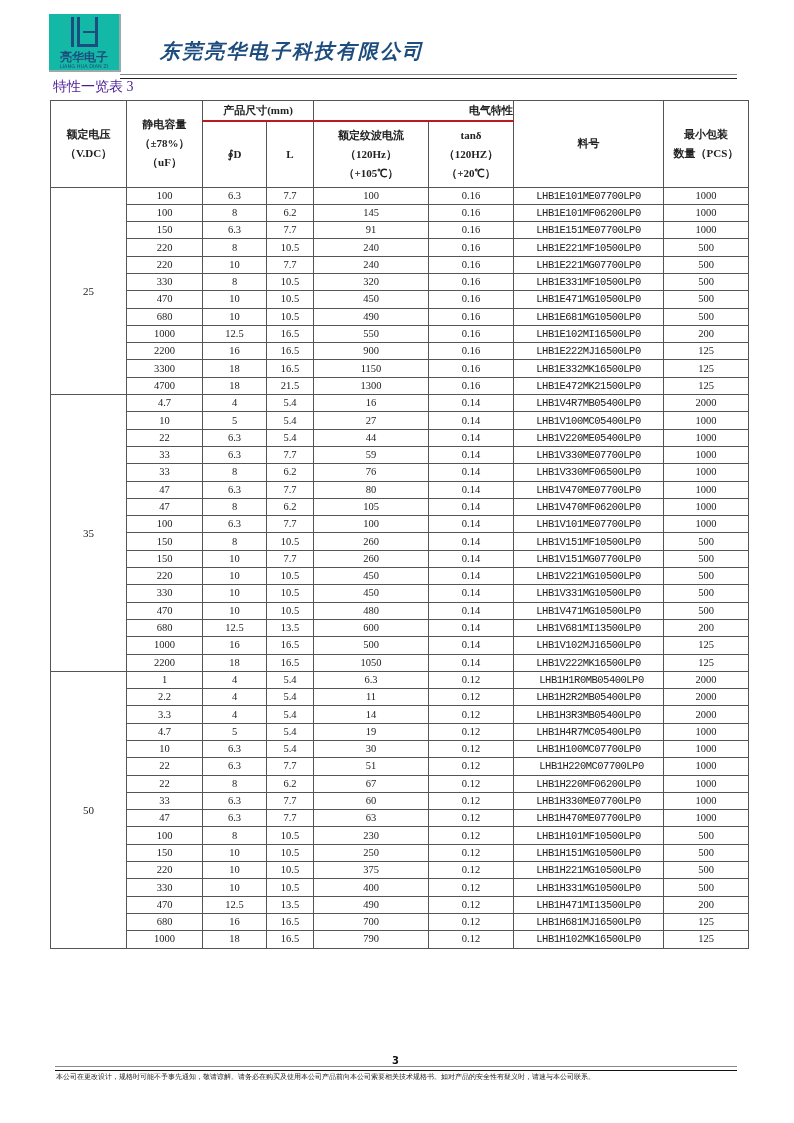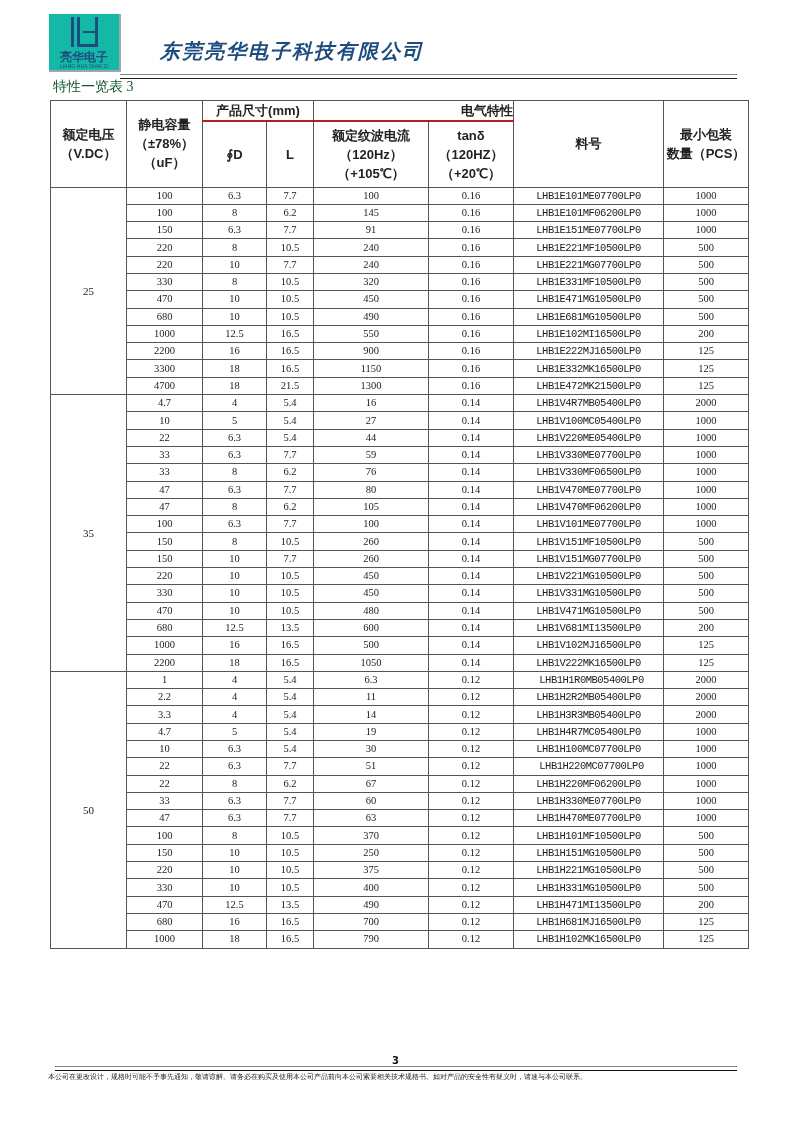--- a/index.html
+++ b/index.html
@@ -9,37 +9,37 @@
           border-right:2px solid #9aa; border-bottom:2px solid #9aa; background:#14b8a6; }
   .logo .mark { position:absolute; left:20px; top:3px; width:30px; height:30px; }
   .logo .cn { position:absolute; left:2px; top:35px; width:66px; text-align:center;
               font-family:"DejaVu Sans",sans-serif; font-weight:bold; font-size:12px; color:#1d4c7e; letter-spacing:0px; }
   .logo .en { position:absolute; left:1px; top:49px; width:68px; text-align:center;
               font-family:"DejaVu Sans",sans-serif; font-size:5px; color:#1d4c7e; }
   .company { position:absolute; left:135px; top:38px; font-family:"DejaVu Serif",serif;
              font-style:italic; font-weight:bold; font-size:20px; color:#1d4c7e; letter-spacing:2px;margin-left:25px; }
   .hdr-line { position:absolute; left:120px; top:74px; width:617px; height:3px;
               border-top:1px solid #888; border-bottom:1px solid #222; }
-  .subtitle { position:absolute; left:53px; top:78px; font-family:"Liberation Serif",serif; font-size:14px; color:#14532d; }
+  .subtitle { position:absolute; left:53px; top:78px; font-family:"Liberation Serif",serif; font-size:14px; color:#4c1d95; }
 
   table.spec { position:absolute; left:50px; top:100px; border-collapse:collapse;
                font-family:"Liberation Serif","DejaVu Serif",serif; table-layout:fixed; }
   table.spec td, table.spec th { border:1px solid #555; padding:0; text-align:center; }
-  table.spec th { font-family:Liberation Sans, sans-serif; font-weight:bold; font-size:13px; line-height:19px; color:#222;margin-left:6px; }
+  table.spec th { font-family:Liberation Serif, serif; font-weight:bold; font-size:11px; line-height:19px; color:#222;margin-left:6px; }
   table.spec th.sub { border-top:2px solid #b91c1c; }
   table.spec td { font-size:10.5px; height:16.3px; line-height:16px; color:#222; }
   table.spec td.volt { vertical-align:middle; font-size:11px;text-align:center; }
   table.spec { border:1.5px solid #333; }
   td.pn { font-family:"Liberation Mono","DejaVu Sans Mono",monospace; font-size:10px; letter-spacing:-0.5px; }
   td.pn.left { text-align:center; padding-left:6px; }
 
   .pagenum { position:absolute; left:392px; top:1055px; font-family:"DejaVu Sans",sans-serif; font-weight:bold; font-size:10px; }
   .foot-line { position:absolute; left:55px; top:1066px; width:682px; height:3px;
                border-top:1px solid #888; border-bottom:1.5px solid #111; }
-  .footer { position:absolute; left:48px; top:1072px; font-family:"DejaVu Serif",serif; font-size:7px; color:#222; white-space:nowrap; }
+  .footer { position:absolute; left:56px; top:1072px; font-family:"DejaVu Serif",serif; font-size:7px; color:#222; white-space:nowrap; }
 </style>
 </head>
 <body>
 
 <div class="logo">
   <svg class="mark" viewBox="0 0 30 30">
     <rect x="2" y="0" width="3" height="30" fill="#1d4c7e"></rect>
     <rect x="8" y="0" width="3" height="30" fill="#1d4c7e"></rect>
     <rect x="8" y="27" width="20" height="3" fill="#1d4c7e"></rect>
     <rect x="26" y="0" width="3" height="30" fill="#1d4c7e"></rect>
@@ -431,21 +431,21 @@
         <td>7.7</td>
         <td>63</td>
         <td>0.12</td>
         <td class="pn">LHB1H470ME07700LP0</td>
         <td>1000</td>
       </tr>
       <tr>
         <td>100</td>
         <td>8</td>
         <td>10.5</td>
-        <td>370</td>
+        <td>230</td>
         <td>0.12</td>
         <td class="pn">LHB1H101MF10500LP0</td>
         <td>500</td>
       </tr>
       <tr>
         <td>150</td>
         <td>10</td>
         <td>10.5</td>
         <td>250</td>
         <td>0.12</td>

